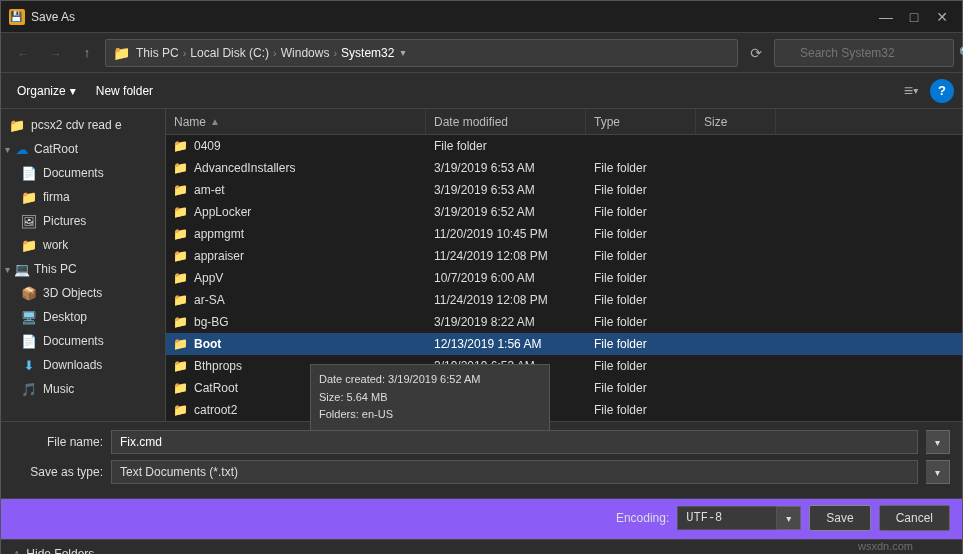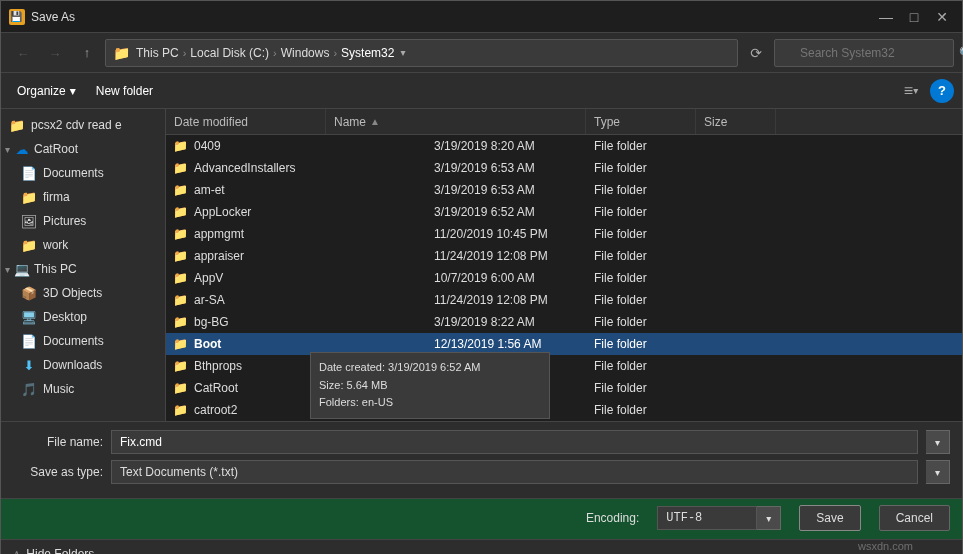--- a/index.html
+++ b/index.html
@@ -581,44 +581,41 @@
           <span class="sidebar-label">Downloads</span>
         </div>
         <div class="sidebar-item" style="padding-left:20px;">
           <span class="sidebar-icon" style="color:#ddd;">🎵</span>
           <span class="sidebar-label">Music</span>
         </div>
       </div>
 
       <div class="file-area">
         <div class="file-header">
-          <div class="file-header-col col-date">
-            <span>Date modified</span>
-          </div>
           <div class="file-header-col col-name">
             <span>Name</span>
             <span class="sort-arrow">▲</span>
           </div>
+          <div class="file-header-col col-date">
+            <span>Date modified</span>
+          </div>
           <div class="file-header-col col-type">
             <span>Type</span>
           </div>
           <div class="file-header-col col-size">
             <span>Size</span>
           </div>
         </div>
         <div class="file-list">
 
           <div class="file-row">
             <div class="file-cell cell-name">
                 <span class="file-icon folder-color">📁</span>
                 <span>0409</span>
               </div>
-            <div class="file-cell cell-date">
-                <span>3/19/2019 8:20 AM</span>
-              </div>
             <div class="file-cell cell-type">
                 <span>File folder</span>
               </div>
             <div class="file-cell cell-size">
                 <span></span>
               </div>
           </div>
 
           <div class="file-row">
             <div class="file-cell cell-name">
@@ -784,21 +781,21 @@
               </div>
             <div class="file-cell cell-type">
                 <span>File folder</span>
               </div>
             <div class="file-cell cell-size"></div>
           </div>
         </div>
       </div>
     </div>
 
-    <div class="tooltip-popup" style="position:absolute; top:352px; left:310px;">
+    <div class="tooltip-popup" style="position:absolute; top:364px; left:310px;">
       <div>Date created: 3/19/2019 6:52 AM</div>
       <div>Size: 5.64 MB</div>
       <div>Folders: en-US</div>
     </div>
 
     <div class="bottom-area">
       <div class="form-row">
         <span class="form-label">File name:</span>
         <input class="form-input" value="Fix.cmd" style="">
         <div class="form-dropdown">▾</div>
@@ -806,21 +803,21 @@
       <div class="form-row">
         <span class="form-label">Save as type:</span>
         <div class="select-wrapper">
           <select class="form-select">
           <option>Text Documents (*.txt)</option></select>
         </div>
         <div class="form-dropdown">▾</div>
       </div>
     </div>
 
-    <div style="background:#14532d; padding:6px 12px 8px 12px; border-top:1px solid #444; display:flex; align-items:center; justify-content:flex-end; gap:18px;">
+    <div style="background:#8b5cf6; padding:6px 12px 8px 12px; border-top:1px solid #444; display:flex; align-items:center; justify-content:flex-end; gap:8px;">
       <span class="encoding-label">Encoding:</span>
       <div class="encoding-select-wrap">
         <select class="encoding-select">
         <option>UTF-8</option></select>
         <div class="form-dropdown" style="height:24px;">▾</div>
       </div>
       <button class="action-btn primary">Save</button>
       <button class="action-btn">Cancel</button>
     </div>
 

